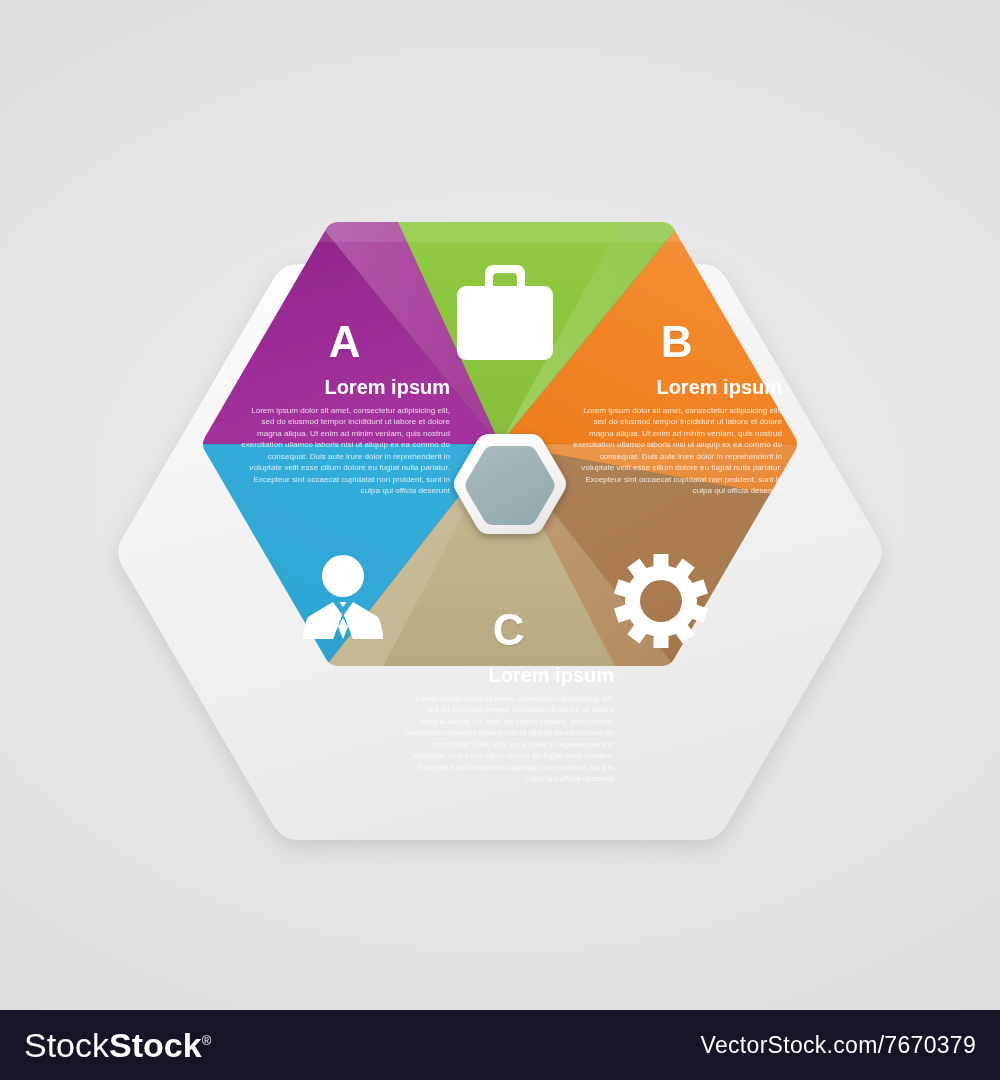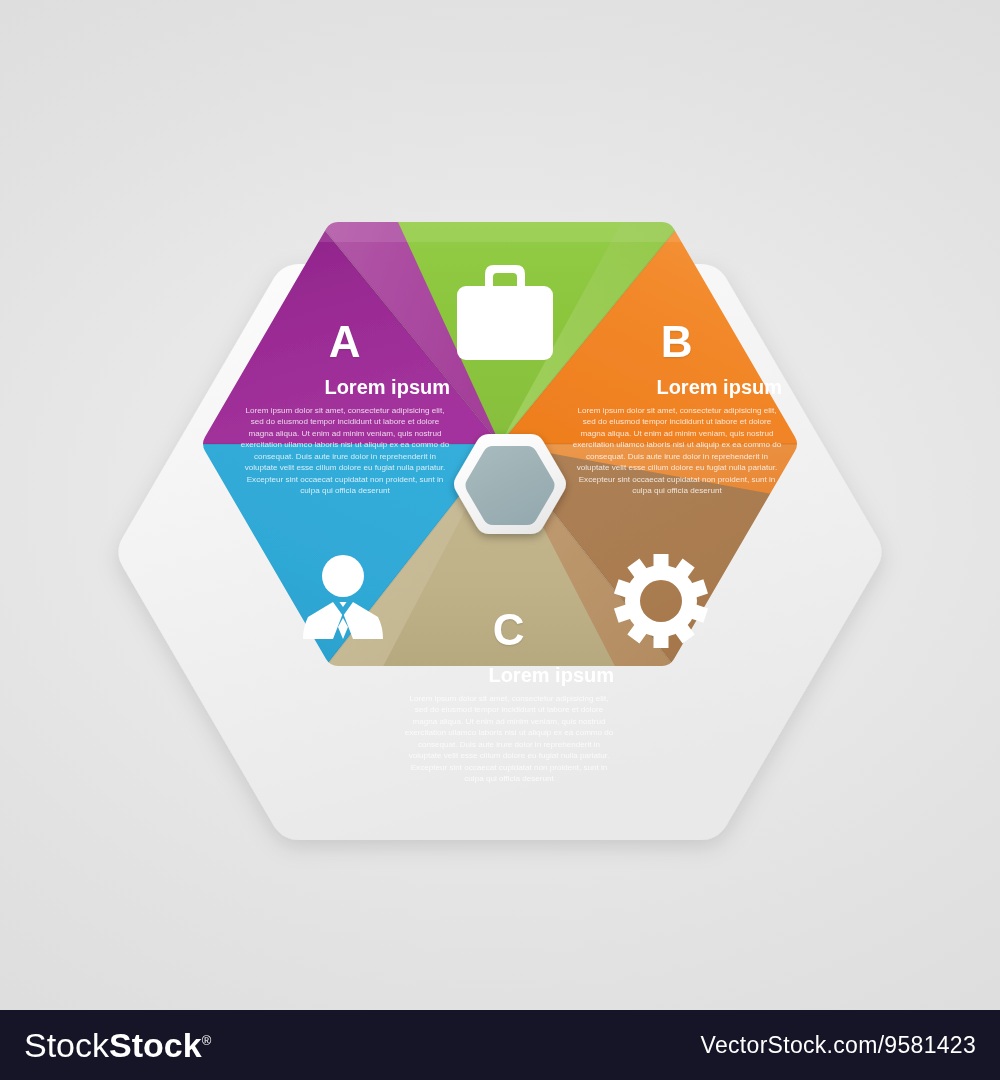--- a/index.html
+++ b/index.html
@@ -62,21 +62,21 @@
     text-align: right;
   }
   .wedge-body {
     font-size: 8.1px;
     line-height: 1.42;
     color: rgba(255,255,255,0.82);
     margin: 0;
     font-weight: normal;
   }
   .wedge-text.light .wedge-letter { color: #ffffff; }
-  .wedge-text.light .wedge-body { color: rgba(255,255,255,0.80); }
+  .wedge-text.light .wedge-body { color: rgba(255,255,255,0.80); text-align: right; }
 
   #wedge-a-text { left: 240px; top: 320px; }
   #wedge-b-text { left: 572px; top: 320px; }
   #wedge-c-text { left: 404px; top: 608px; }
 
   
   #watermark-bar {
     position: absolute;
     left: 0;
     bottom: 0;
@@ -364,16 +364,16 @@
   </div>
 
   <div class="wedge-text light" id="wedge-c-text">
     <div class="wedge-letter">C</div>
     <div class="wedge-title">Lorem ipsum</div>
     <div class="wedge-body">Lorem ipsum dolor sit amet, consectetur adipisicing elit, sed do eiusmod tempor incididunt ut labore et dolore magna aliqua. Ut enim ad minim veniam, quis nostrud exercitation ullamco laboris nisi ut aliquip ex ea commo do consequat. Duis aute irure dolor in reprehenderit in voluptate velit esse cillum dolore eu fugiat nulla pariatur. Excepteur sint occaecat cupidatat non proident, sunt in culpa qui officia deserunt</div>
   </div>
 
   <div id="watermark-bar">
     <div id="wm-logo"><span class="thin">Stock</span><span class="bold">Stock</span><span class="reg">®</span></div>
-    <div id="wm-url">VectorStock.com/9581423</div>
+    <div id="wm-url">VectorStock.com/7670379</div>
   </div>
 
 </div>
 
 </body></html>

